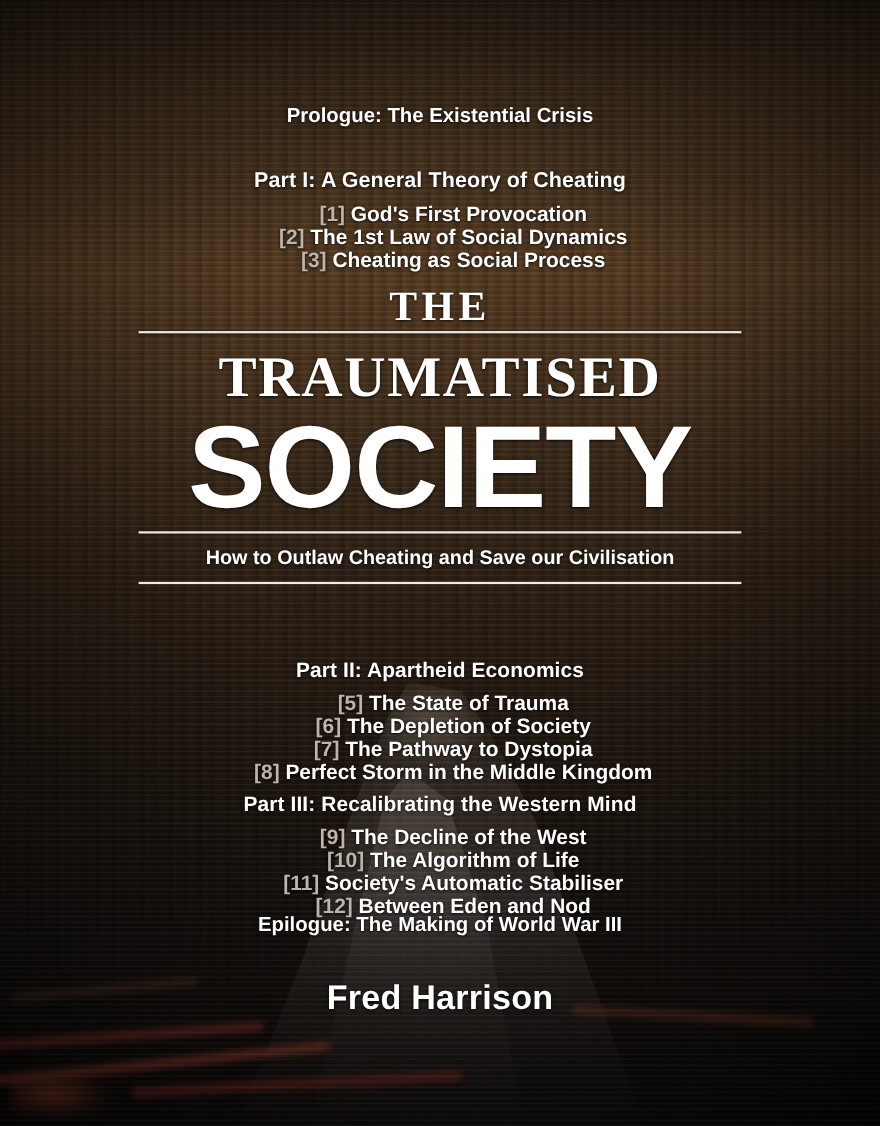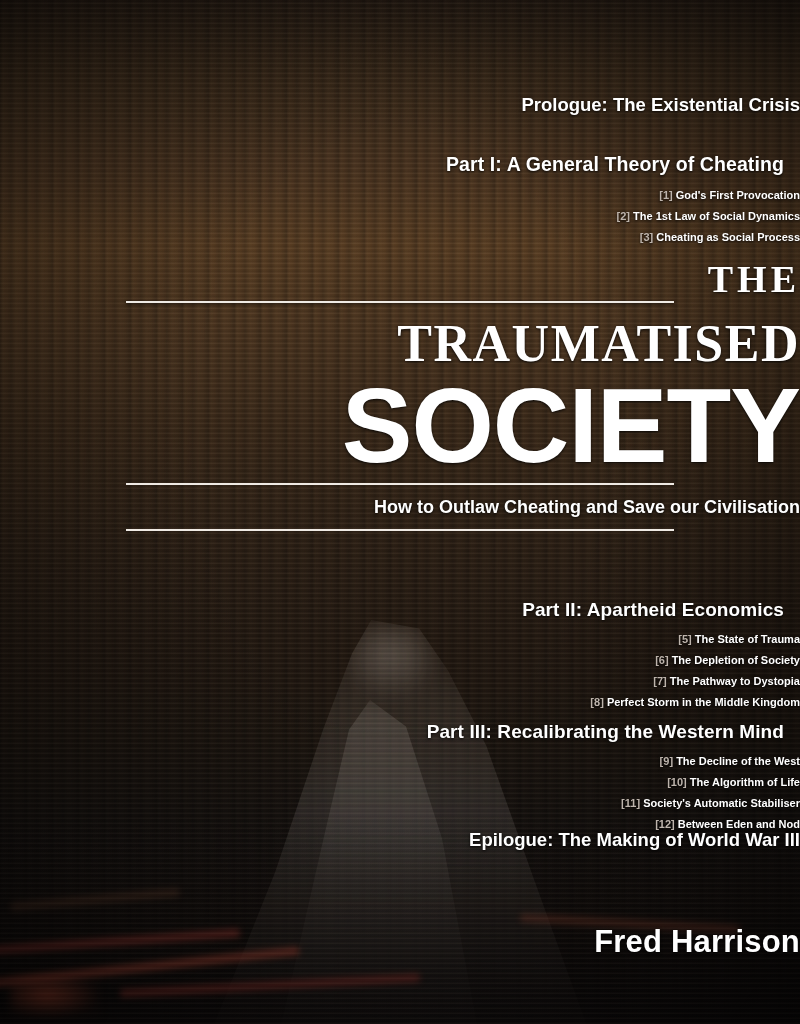--- a/index.html
+++ b/index.html
@@ -132,34 +132,34 @@
     position: absolute;
     inset: 0;
     background: radial-gradient(ellipse at 50% 42%, rgba(0,0,0,0) 35%, rgba(0,0,0,0.35) 78%, rgba(0,0,0,0.6) 100%);
     pointer-events: none;
   }
 
   
   .content {
     position: absolute;
     inset: 0;
-    text-align: right;
+    text-align: center;
     text-shadow: 0 1px 3px rgba(0,0,0,0.85);
   }
 
   .part-block { margin: 0; }
   .part-heading {
     font-size: 19px;
     font-weight: bold;
     letter-spacing: 0.1px;
     margin: 16px;
     padding: 0;
   }
   .chapter {
-    font-size: 11px;
+    font-size: 19px;
     font-weight: bold;
     line-height: 21px;
     white-space: nowrap;
     margin-left: 24px;
   }
   .chapter .num {
     color: #bdb4ac;
     font-weight: bold;
   }
 
@@ -256,21 +256,20 @@
     font-weight: bold;
   }
 
   .author {
     position: absolute;
     top: 889px;
     left: 0; right: 0;
     font-size: 31px;
     font-weight: bold;
     letter-spacing: 0.2px;
-    margin-top: 35px;
   }
 </style>
 </head>
 <body>
 
 <div id="cover">
 
   <div class="bg-base"></div>
   <div class="bg-streaks"></div>
   <div class="bg-figure"></div>

